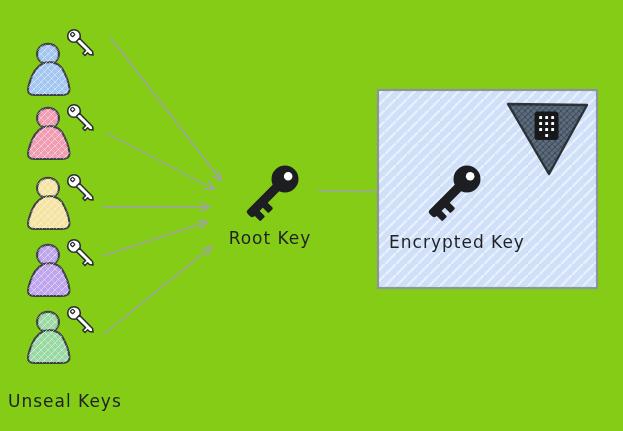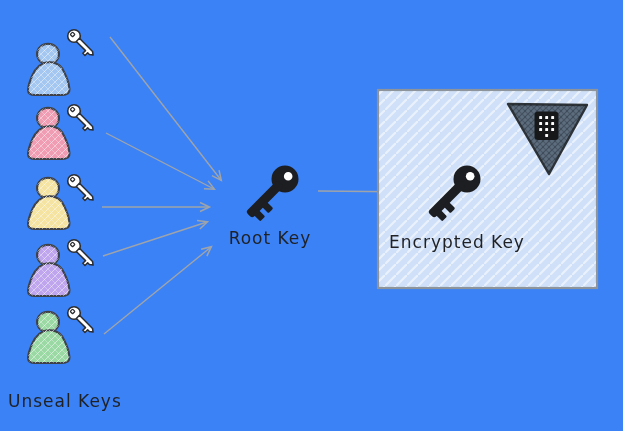--- a/index.html
+++ b/index.html
@@ -1,16 +1,16 @@
 <!DOCTYPE html>
 <html><head>
 <meta charset="utf-8">
 <style>
   html,body{margin:0;padding:0;background:#ffffff;}
-  .stage{position:relative;width:623px;height:431px;background:#3b82f6;overflow:hidden;
+  .stage{position:relative;width:623px;height:431px;background:#84cc16;overflow:hidden;
          font-family:"DejaVu Sans", sans-serif;}
   svg{display:block;}
   text{fill:#1f2125;font-family:"DejaVu Sans", sans-serif;letter-spacing:1px;}
   .lbl-big{font-size:17px;}
   .lbl-root{font-size:17px;}
 </style>
 </head>
 <body>
 
 <div class="stage">

